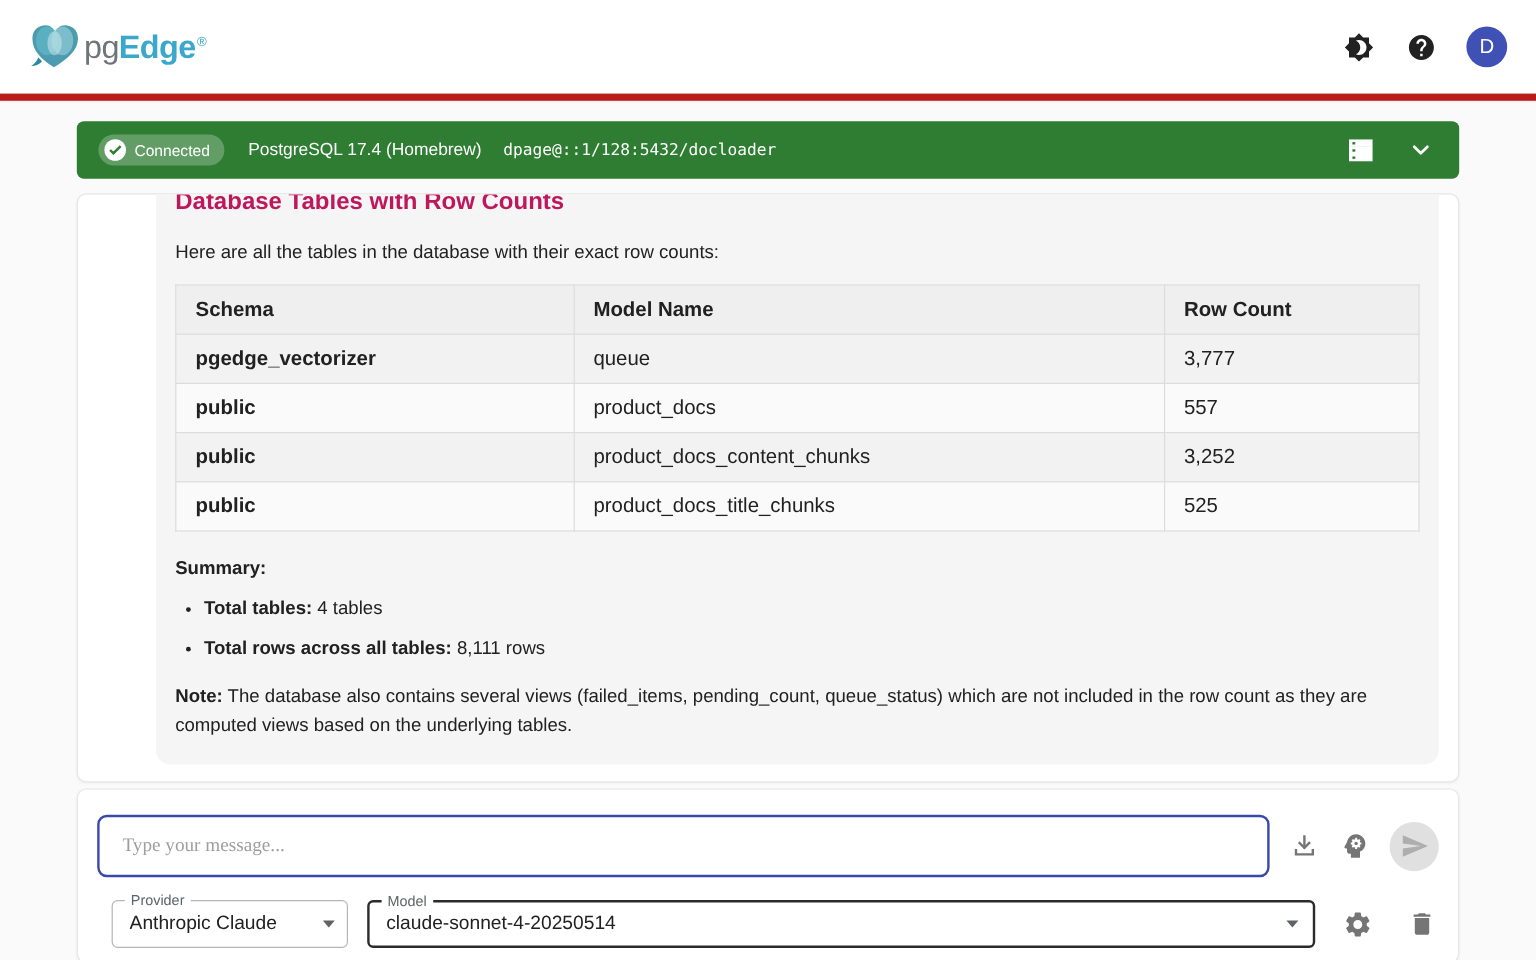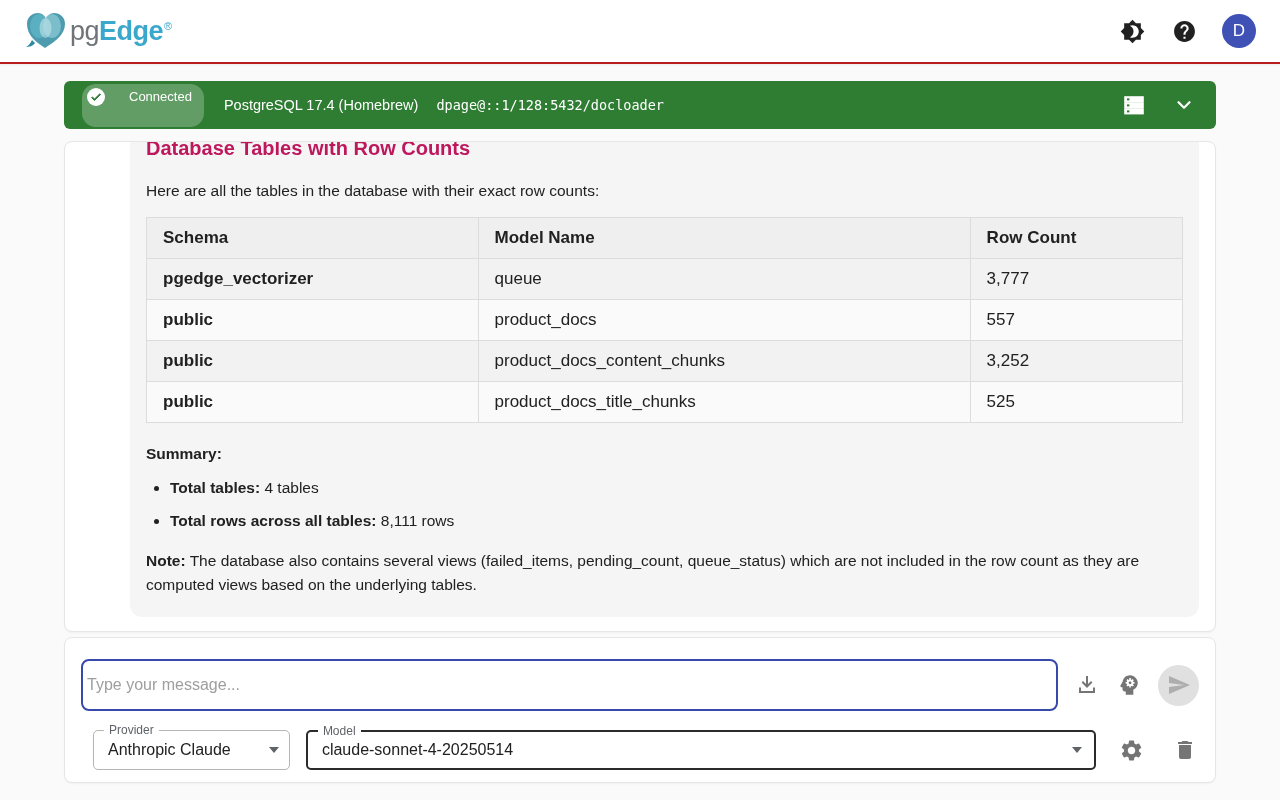--- a/index.html
+++ b/index.html
@@ -6,23 +6,23 @@
   html, body { width: 1280px; height: 800px; overflow: hidden; }
   body {
     font-family: "Liberation Sans", sans-serif;
     background: #fafafa;
     color: #212121;
     font-size: 16px;
   }
 
   
   .app-header {
-    height: 64px;
-    background: #ffffff;
-    border-bottom: 2px solid #b91c1c;
+    height: 84px;
+    background: #ffffff;
+    border-bottom: 6px solid #b91c1c;
     box-shadow: 0 1px 2px rgba(0,0,0,0.06);
     display: flex;
     align-items: center;
     padding: 0 24px;
     position: relative;
     z-index: 5;
     justify-content: center;
   }
   .logo-wrap { display: flex; align-items: center; gap: 2px; }
   .logo-text { font-size: 27px; letter-spacing: -0.5px; display: flex; align-items: baseline; }
@@ -48,24 +48,24 @@
     margin: 17px 64px 0 64px;
     height: 48px;
     background: #2e7d32;
     border-radius: 6px;
     display: flex;
     align-items: center;
     padding: 0 18px;
     color: #ffffff;
   }
   .conn-badge {
-    display: flex; align-items: center; gap: 24px;
+    display: flex; align-items: center; gap: 7px;
     background: rgba(255,255,255,0.25);
     border-radius: 14px;
-    padding: 4px 12px 21px 5px;
+    padding: 4px 12px 4px 5px;
     font-size: 13px;
     color: #ffffff;
   }
   .check-circle {
     width: 18px; height: 18px; border-radius: 50%;
     background: #ffffff;
     display: flex; align-items: center; justify-content: center;
   }
   .conn-server { margin-left: 20px; font-size: 14.5px; }
   .conn-dsn { margin-left: 18px; font-family: "DejaVu Sans Mono", monospace; font-size: 13.5px; }
@@ -125,23 +125,23 @@
     border: 1px solid #e6e6e6;
     border-radius: 8px;
     box-shadow: 0 1px 2px rgba(0,0,0,0.04);
     padding: 21px 16px 16px 16px;
   }
   .composer-row1 { display: flex; align-items: center; }
   .message-input {
     width: 988px; height: 52px;
     border: 2px solid #3949ab;
     border-radius: 8px;
-    padding: 0 4px;
+    padding: 0 19px;
     font-size: 16px;
-    font-family: Liberation Sans, sans-serif;
+    font-family: Liberation Serif, serif;
     color: #212121;
     outline: none;
     background: #ffffff;
   }
   .message-input::placeholder { color: #9e9e9e; }
   .composer-icons { display: flex; align-items: center; margin-left: 12px; gap: 9px; }
   .round-icon-btn {
     width: 33px; height: 33px; border: none; background: transparent;
     display: flex; align-items: center; justify-content: center; cursor: pointer; padding: 0;
   }

